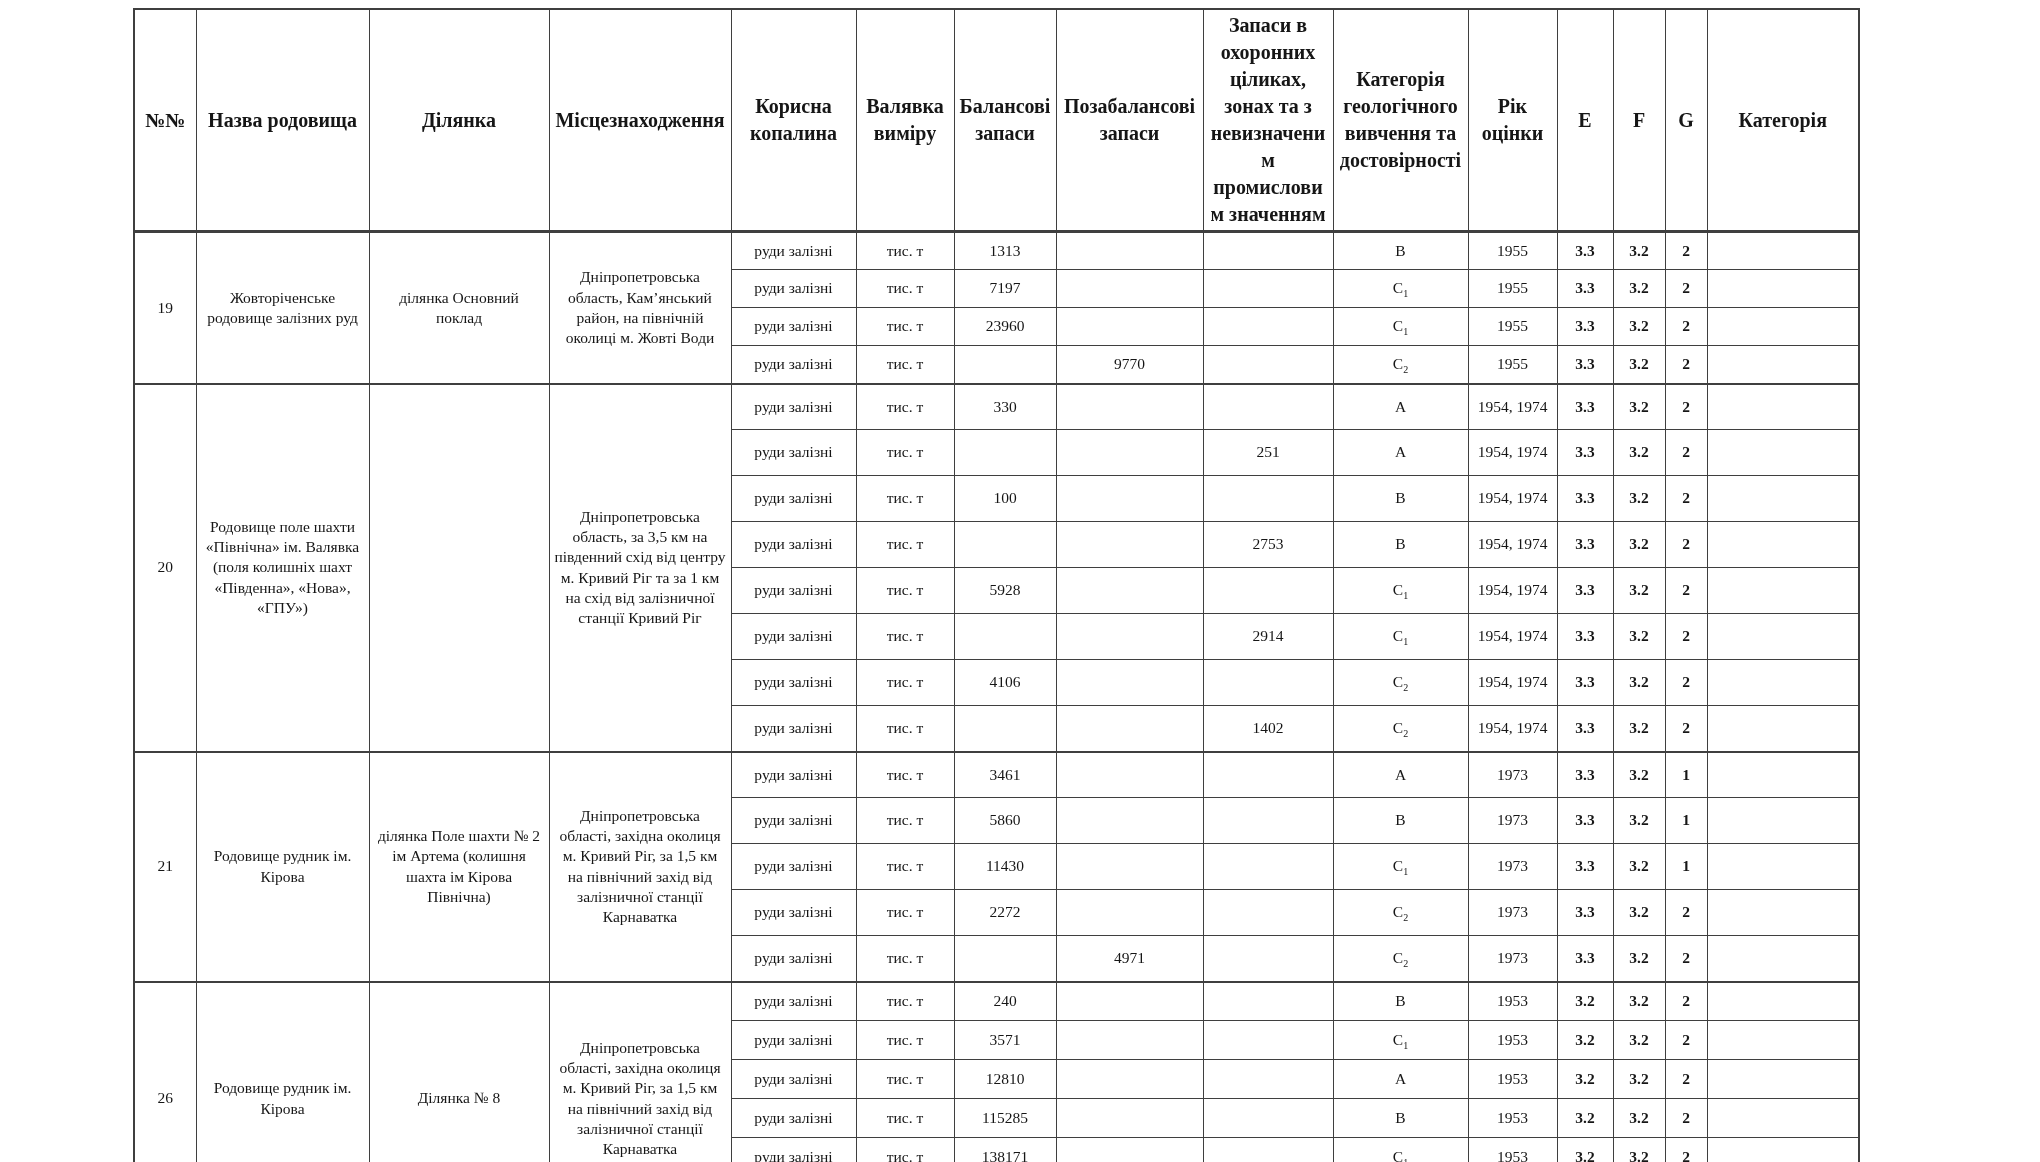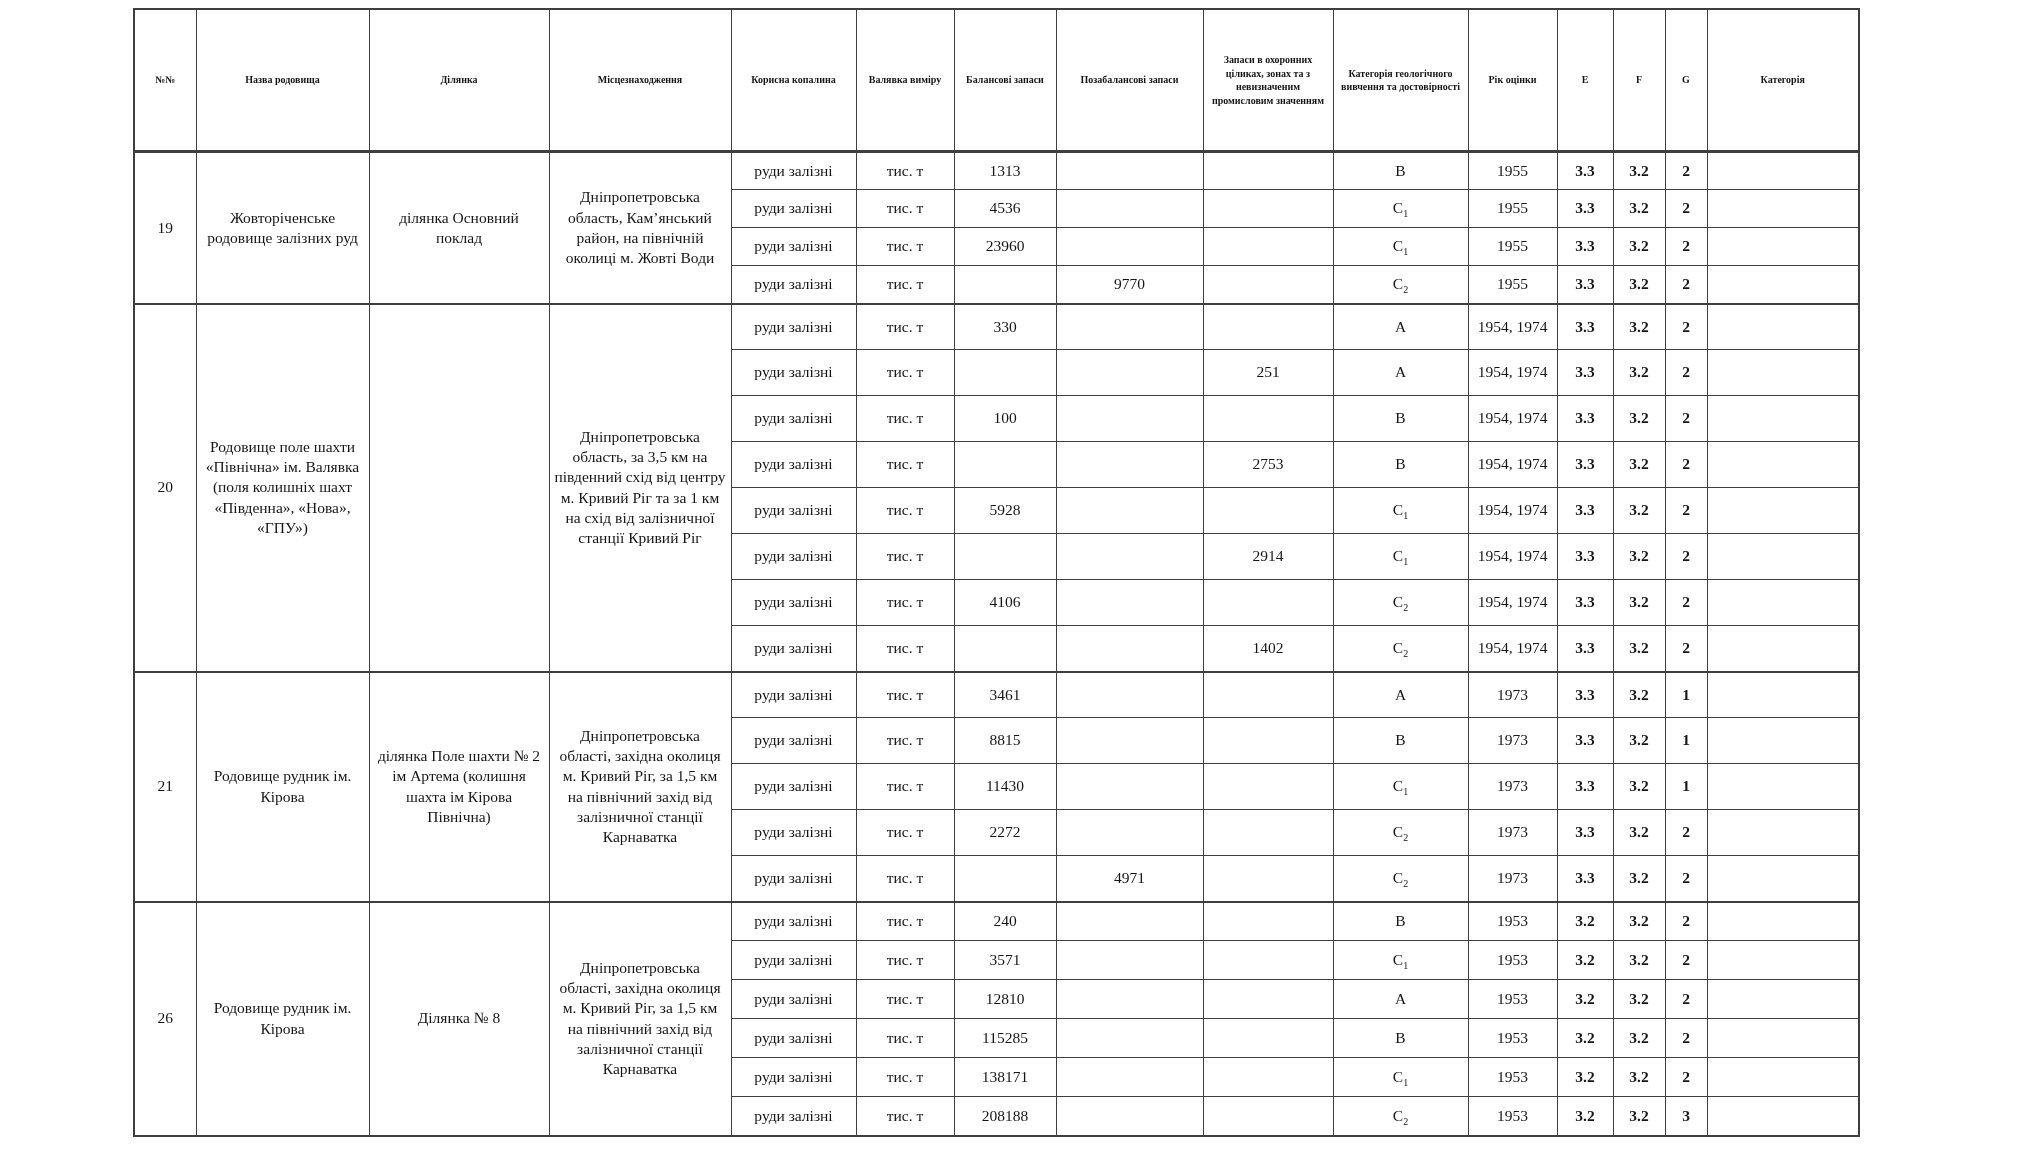--- a/index.html
+++ b/index.html
@@ -34,21 +34,21 @@
     padding: 2px 5px;
     font-size: 15.5px;
     line-height: 1.3;
     overflow: hidden;
     word-wrap: break-word;
   }
   table.reserves thead th {
     font-weight: bold;
     height: 136px;
     border-bottom: 3px solid #3f3f3f;
-    font-size: 10px;
+    font-size: 20px;
     line-height: 1.35;
   }
   tr.g19 { height: 38px; }
   tr.g20 { height: 46px; }
   tr.g21 { height: 46px; }
   tr.g22 { height: 39px; }
   tr.group-first td { border-top: 2px solid #3f3f3f; }
   td.efg { font-weight: bold; }
   td sub {
     font-size: 10px;
@@ -110,21 +110,21 @@
           <td><span>B</span><sub></sub></td>
           <td>1955</td>
           <td class="efg">3.3</td>
           <td class="efg">3.2</td>
           <td class="efg">2</td>
           <td></td>
         </tr>
         <tr class="g19">
           <td>руди залізні</td>
           <td>тис. т</td>
-          <td>4536</td>
+          <td>7197</td>
           <td></td>
           <td></td>
           <td><span>C</span><sub>1</sub></td>
           <td>1955</td>
           <td class="efg">3.3</td>
           <td class="efg">3.2</td>
           <td class="efg">2</td>
           <td></td>
         </tr>
         <tr class="g19">
@@ -274,21 +274,21 @@
           <td><span>A</span><sub></sub></td>
           <td>1973</td>
           <td class="efg">3.3</td>
           <td class="efg">3.2</td>
           <td class="efg">1</td>
           <td></td>
         </tr>
         <tr class="g21">
           <td>руди залізні</td>
           <td>тис. т</td>
-          <td>8815</td>
+          <td>5860</td>
           <td></td>
           <td></td>
           <td><span>B</span><sub></sub></td>
           <td>1973</td>
           <td class="efg">3.3</td>
           <td class="efg">3.2</td>
           <td class="efg">1</td>
           <td></td>
         </tr>
         <tr class="g21">

